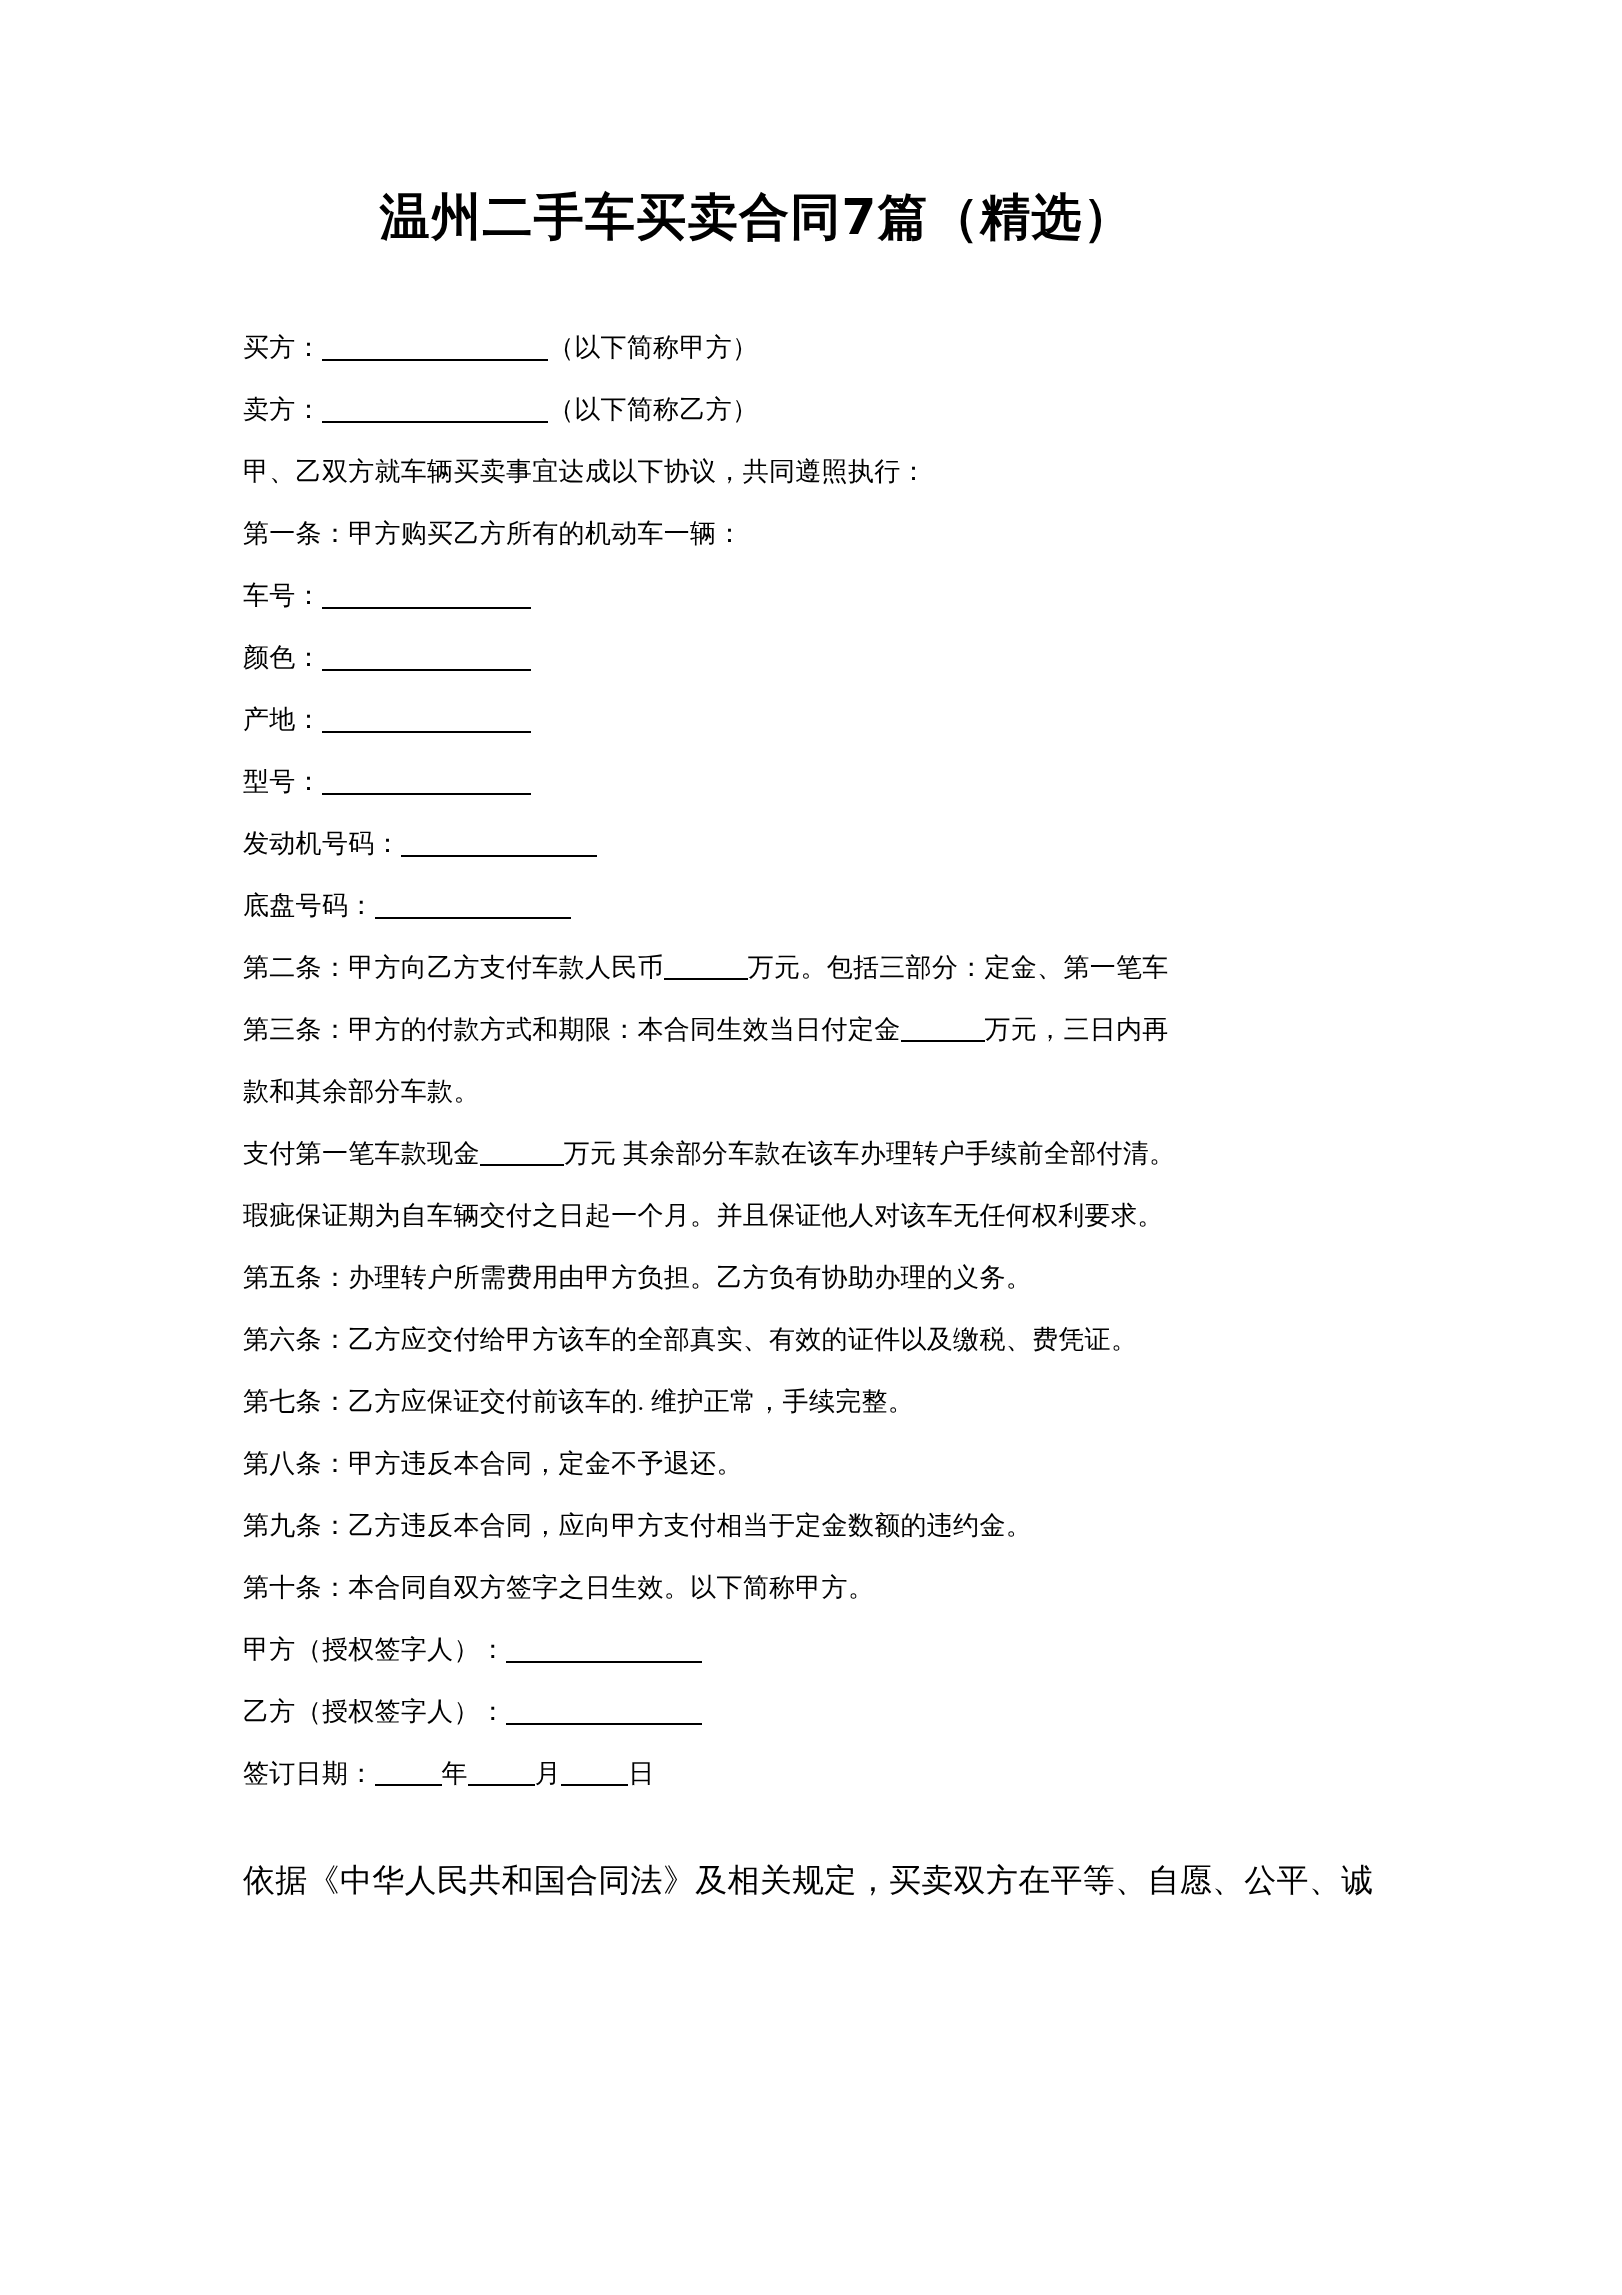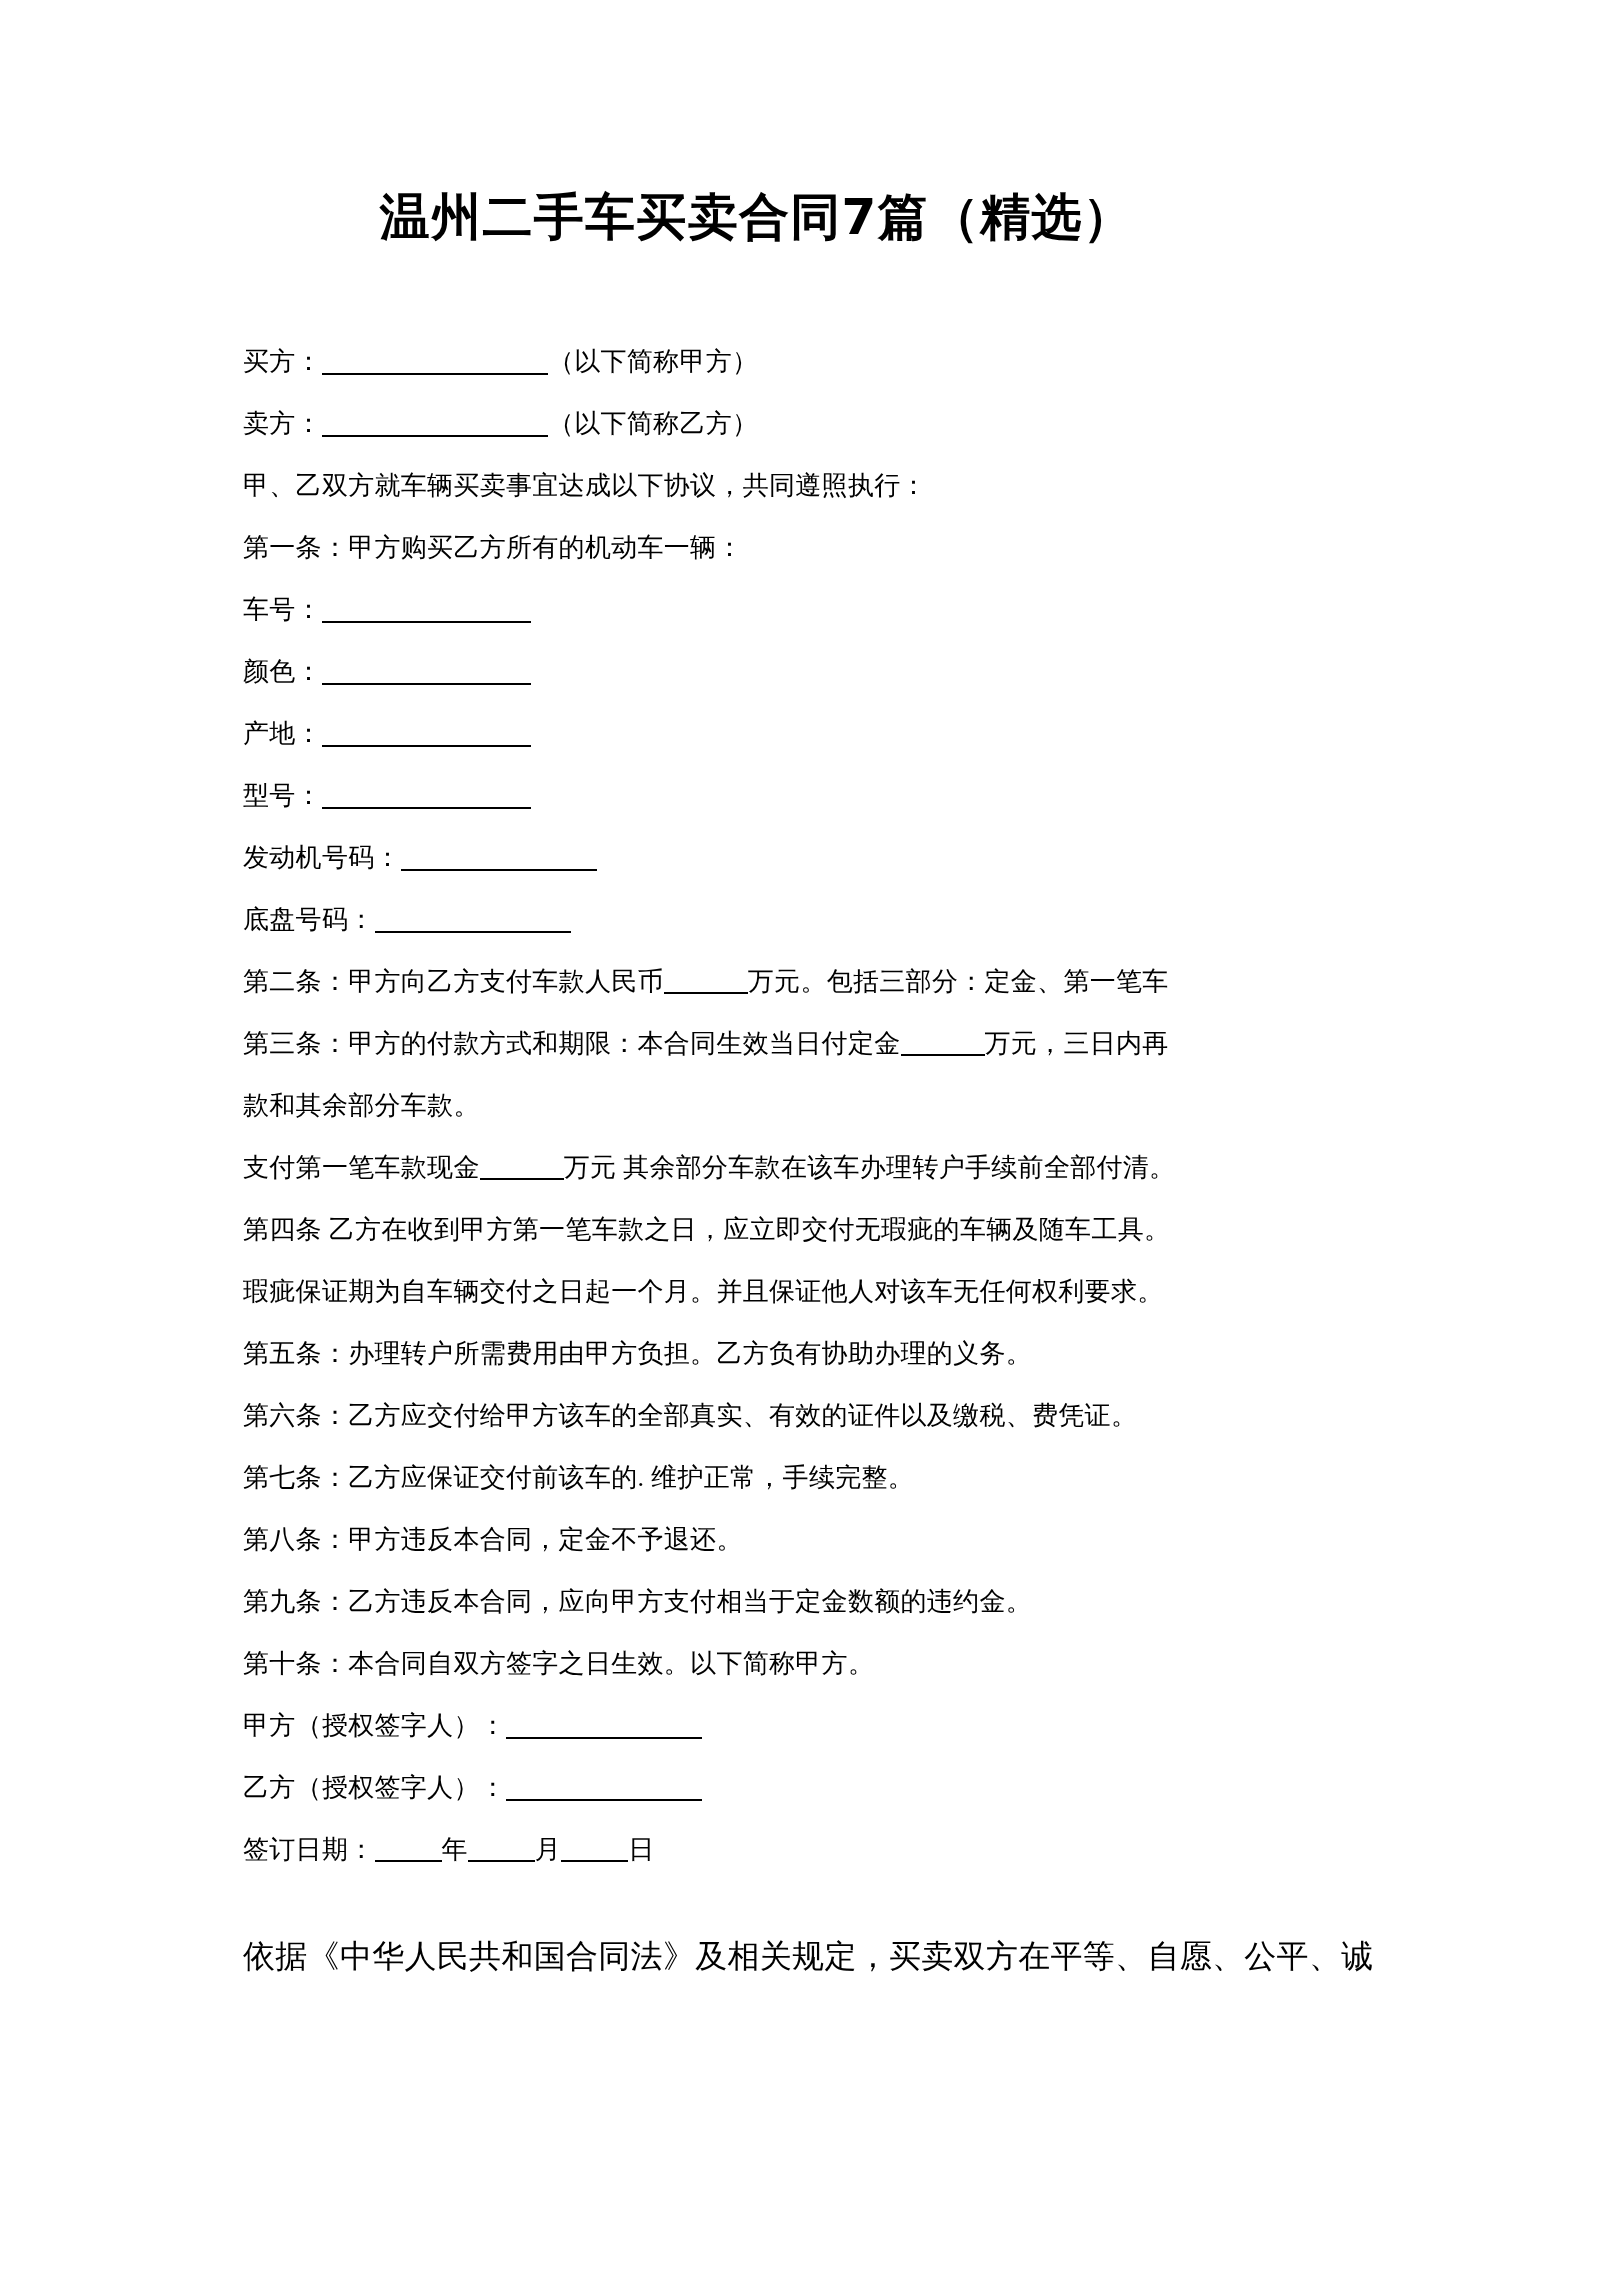--- a/index.html
+++ b/index.html
@@ -29,21 +29,21 @@
     font-family: "DejaVu Sans", "Liberation Sans", sans-serif;
     font-weight: 700;
     font-size: 50px;
     line-height: 71px;
     letter-spacing: 1.3px;
     white-space: nowrap;
   }
   .body-block {
     position: absolute;
     left: 243px;
-    top: 331px;
+    top: 317px;
     width: 1139px;
   }
   .ln {
     font-size: 26px;
     line-height: 62px;
     white-space: nowrap;
     letter-spacing: 0.3px;
   }
   .blank {
     display: inline-block;
@@ -117,21 +117,20 @@
     <div class="ln">
       <span>第三条：甲方的付款方式和期限：本合同生效当日付定金</span><span class="blank b-inline"></span><span>万元，三日内再</span>
     </div>
 
     <div class="ln">款和其余部分车款。</div>
 
     <div class="ln">
       <span>支付第一笔车款现金</span><span class="blank b-inline"></span><span>万元 其余部分车款在该车办理转户手续前全部付清。</span>
     </div>
 
-    <div class="ln">第四条 乙方在收到甲方第一笔车款之日，应立即交付无瑕疵的车辆及随车工具。</div>
     <div class="ln">瑕疵保证期为自车辆交付之日起一个月。并且保证他人对该车无任何权利要求。</div>
 
     <div class="ln">第五条：办理转户所需费用由甲方负担。乙方负有协助办理的义务。</div>
     <div class="ln">第六条：乙方应交付给甲方该车的全部真实、有效的证件以及缴税、费凭证。</div>
     <div class="ln">第七条：乙方应保证交付前该车的. 维护正常，手续完整。</div>
     <div class="ln">第八条：甲方违反本合同，定金不予退还。</div>
     <div class="ln">第九条：乙方违反本合同，应向甲方支付相当于定金数额的违约金。</div>
     <div class="ln">第十条：本合同自双方签字之日生效。以下简称甲方。</div>
 
     <div class="ln">

